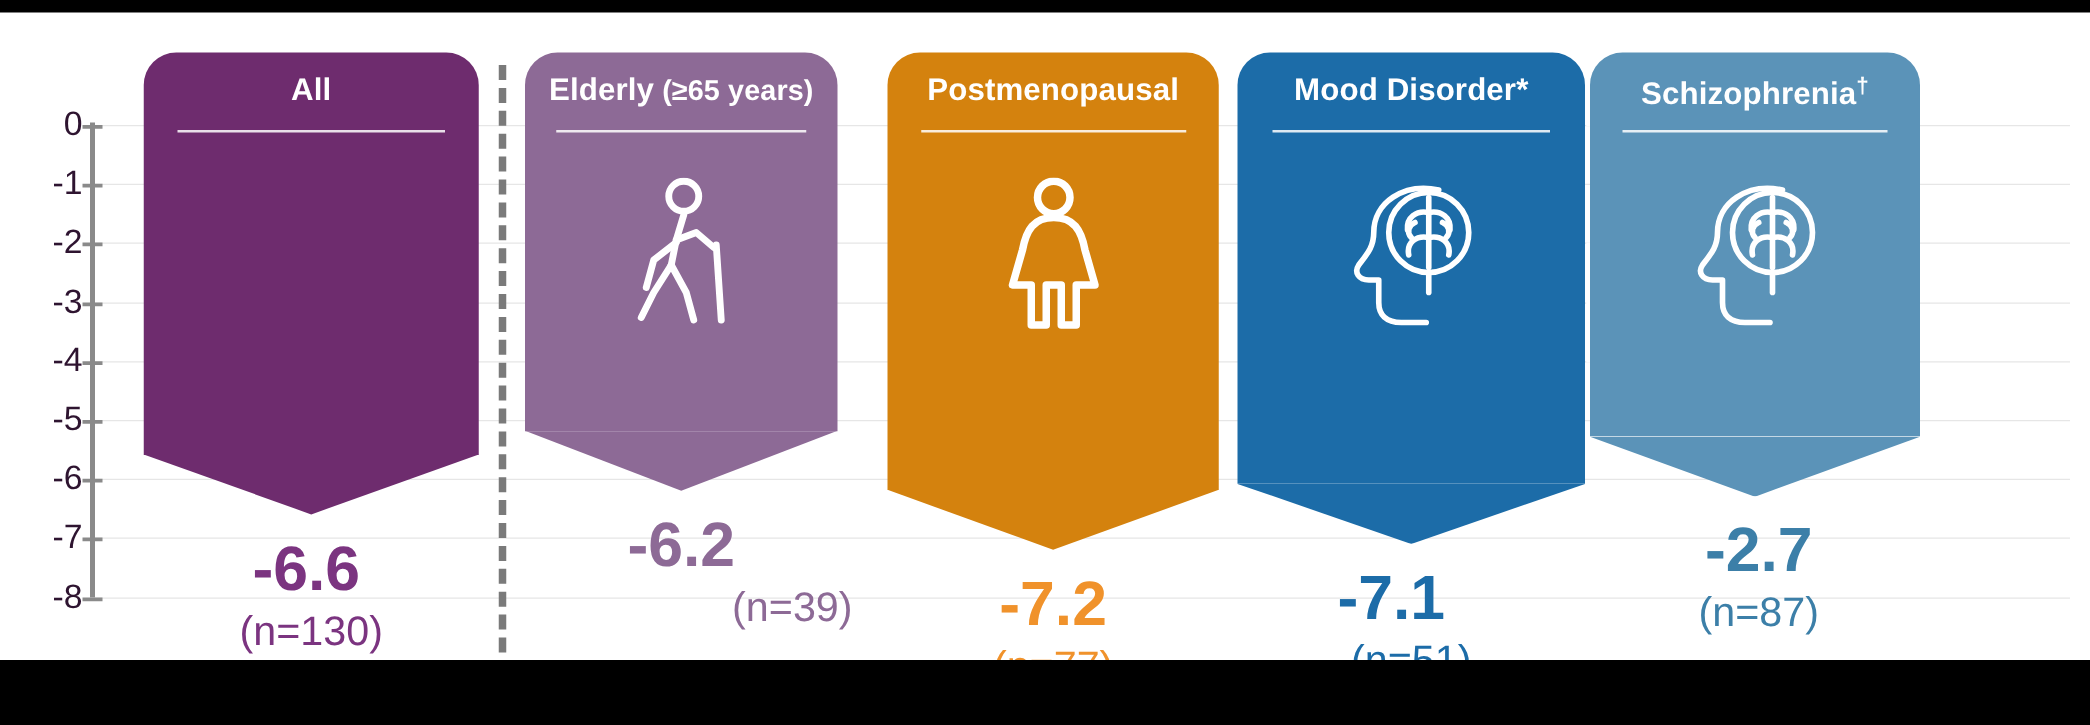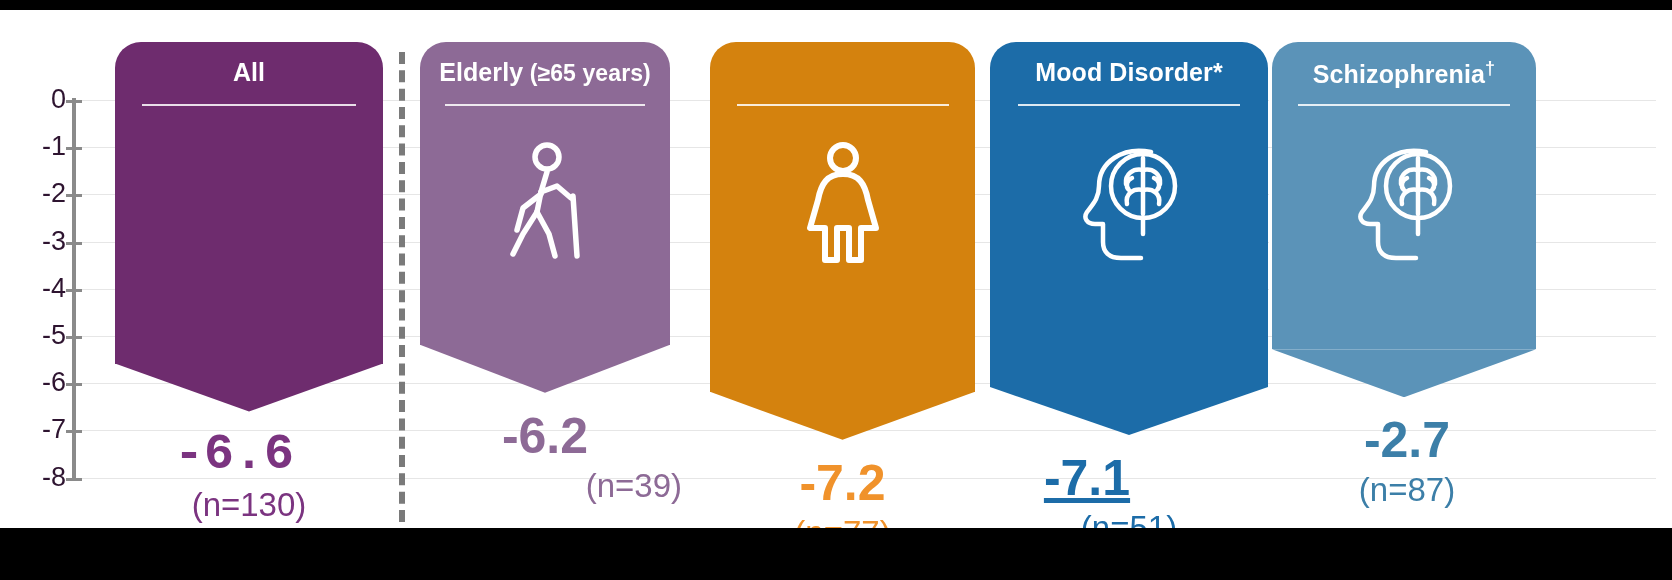--- a/index.html
+++ b/index.html
@@ -141,20 +141,21 @@
               <path d="M44 50 L60 44 L74 56"></path>
               <path d="M44 52 L26 66 L20 88"></path>
               <path d="M40 70 L52 92 L58 114"></path>
               <path d="M40 70 L26 92 L16 112"></path>
               <path d="M76 54 L80 114"></path>
             </svg></div>
         </div>
         <div class="bar" style="left: 710px; width: 265px; height: 397.84px;">
           <div class="bar-body" style="height: 349.84px; background: rgb(212, 130, 14);"></div>
           <div class="bar-point" style="top: 349.84px; background: rgb(212, 130, 14); clip-path: polygon(0px 0px, 100% 0px, 50% 100%);"></div>
+          <div class="bar-title"><span>Postmenopausal</span></div>
           <div class="bar-rule"></div>
           <div class="bar-icon" style="top: 100px;"><svg width="92" height="122" viewBox="0 0 92 122" fill="none" stroke="#ffffff" stroke-width="6" stroke-linecap="round" stroke-linejoin="round">
               <circle cx="46" cy="16" r="13"></circle>
               <path d="M46 32 C30 32 24 42 21 58 L13 86 L28 86 L28 118 L40 118 L40 86 L52 86 L52 118 L64 118 L64 86 L79 86 L71 58 C68 42 62 32 46 32 Z"></path>
             </svg></div>
         </div>
         <div class="bar" style="left: 990px; width: 278px; height: 393.12px;">
           <div class="bar-body" style="height: 345.12px; background: rgb(28, 108, 168);"></div>
           <div class="bar-point" style="top: 345.12px; background: rgb(28, 108, 168); clip-path: polygon(0px 0px, 100% 0px, 50% 100%);"></div>
           <div class="bar-title"><span>Mood Disorder*</span></div>
@@ -184,24 +185,24 @@
               <path d="M66 28 C56 26 48 32 49 42"></path>
               <path d="M66 28 C76 26 84 32 83 42"></path>
               <path d="M66 48 C56 46 48 52 50 62"></path>
               <path d="M66 48 C76 46 84 52 82 62"></path>
               <path d="M55 36 C50 38 48 44 52 48"></path>
               <path d="M77 36 C82 38 84 44 80 48"></path>
               <path d="M66 76 L66 92"></path>
             </svg></div>
         </div>
       </div>
-  <div class="value" style="left: 100px; width: 268px; top: 419.52px; color: rgb(123, 52, 128); font-family: Liberation Mono, monospace;">-6.6</div>
+  <div class="value" style="left: 111px; width: 268px; top: 419.52px; color: rgb(123, 52, 128);">-6.6</div>
       <div class="nlabel" style="left: 115px; width: 268px; top: 477.52px; color: rgb(123, 52, 128);">(n=130)</div>
       <div class="value" style="left: 420px; width: 250px; top: 400.64px; color: rgb(141, 106, 150);">-6.2</div>
       <div class="nlabel" style="left: 432px; width: 250px; top: 458.64px; color: rgb(141, 106, 150); text-align: right;">(n=39)</div>
       <div class="value" style="left: 710px; width: 265px; top: 447.84px; color: rgb(240, 146, 43);">-7.2</div>
       <div class="nlabel" style="left: 710px; width: 265px; top: 505.84px; color: rgb(240, 146, 43);">(n=77)</div>
-      <div class="value" style="left: 948px; width: 278px; top: 443.12px; color: rgb(28, 108, 168); text-decoration: underline;">-7.1</div>
+      <div class="value" style="left: 974px; width: 278px; top: 443.12px; color: rgb(28, 108, 168);">-7.1</div>
       <div class="nlabel" style="left: 990px; width: 278px; top: 501.12px; color: rgb(28, 108, 168);">(n=51)</div>
       <div class="value" style="left: 1272px; width: 270px; top: 405.36px; color: rgb(60, 127, 168);">-2.7</div>
       <div class="nlabel" style="left: 1272px; width: 270px; top: 463.36px; color: rgb(60, 127, 168);">(n=87)</div>
     </div>
 </div>
 
 </body></html>

